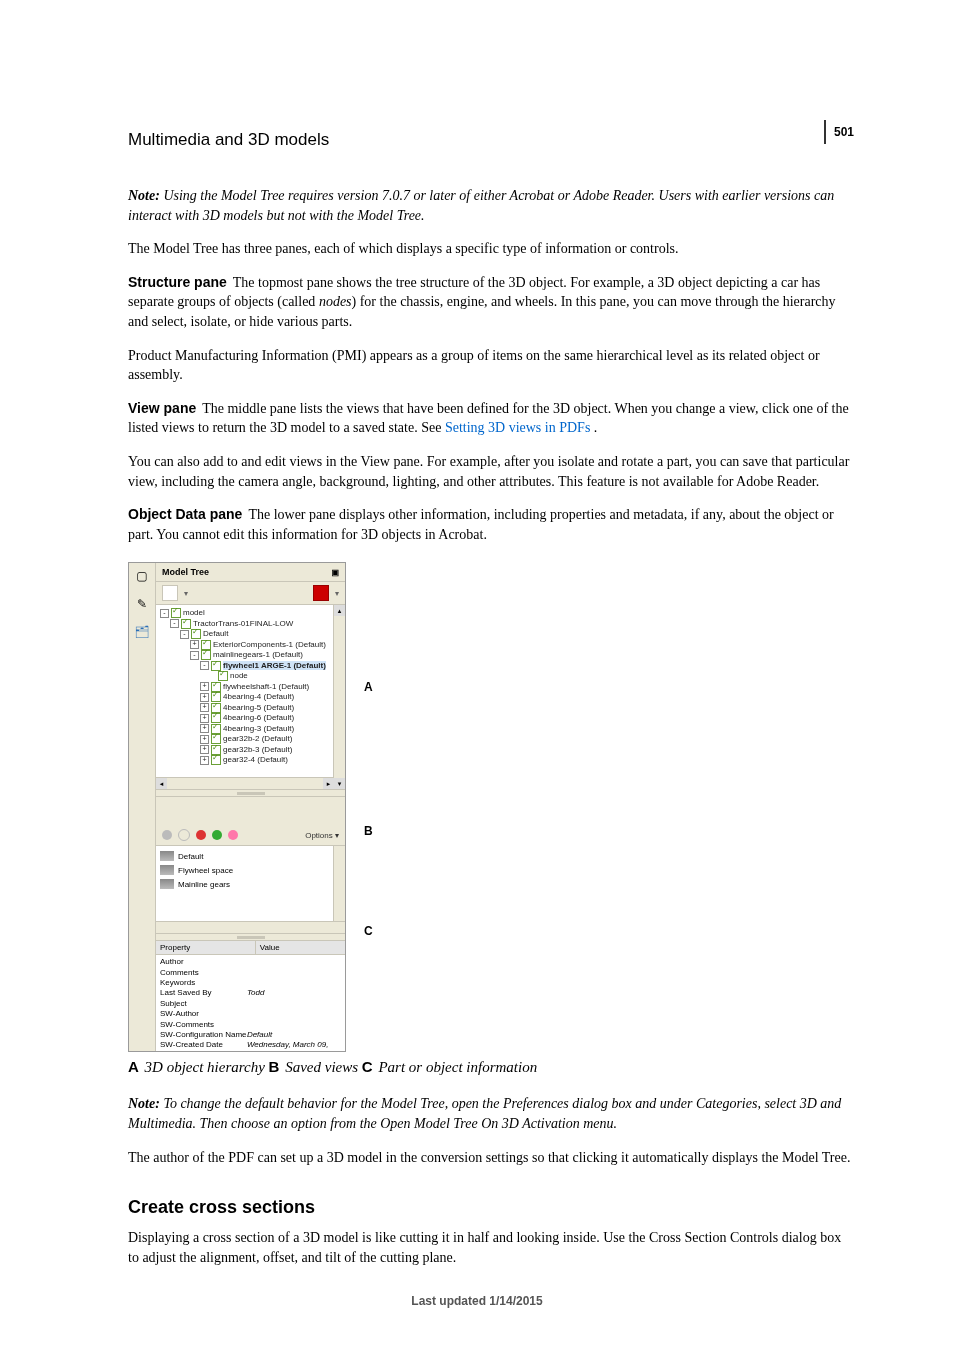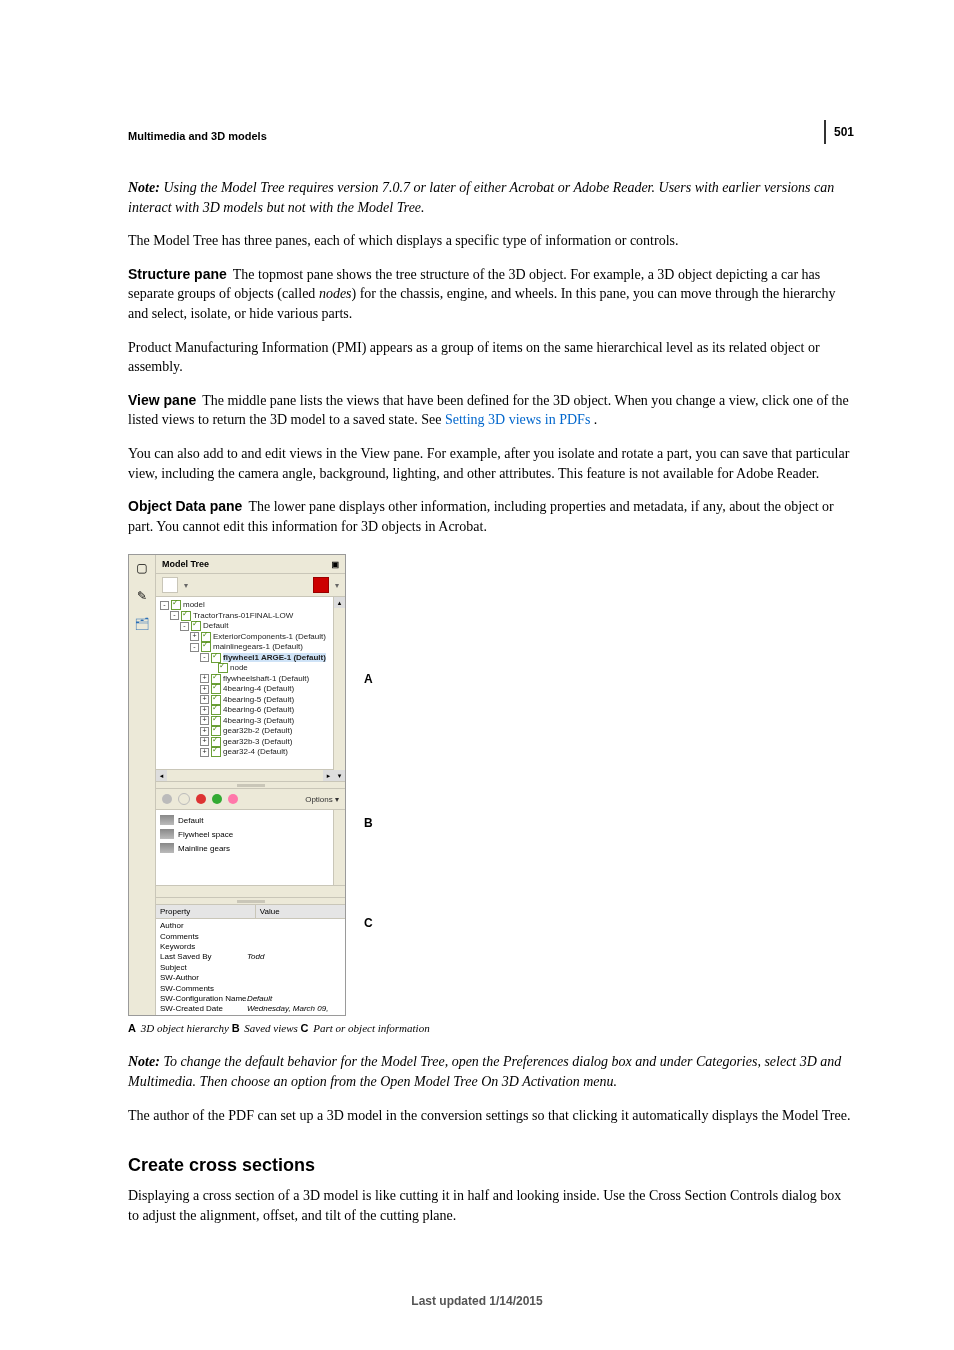--- a/index.html
+++ b/index.html
@@ -30,22 +30,22 @@
     margin-right: 8px;
     margin-left: 8px;
   }
   .pageno {
     font-family: "Myriad Pro", Arial, sans-serif;
     font-weight: 700;
     font-size: 12px;
   }
   .breadcrumb {
     font-family: "Myriad Pro", Arial, sans-serif;
-    font-weight: 700;
-    font-size: 11px;
+    font-weight: 400;
+    font-size: 17px;
     margin-bottom: 36px;
   }
   p {
     font-size: 14px;
     line-height: 1.4;
     margin: 0 0 14px 0;
   }
   .note-label {
     font-weight: 700;
     font-style: italic;
@@ -191,20 +191,21 @@
   }
   .grip span{width:28px;height:3px;background:#c9c6b8;}
   .views {
     background:#fff;
     position:relative;
   }
   .views-toolbar{
     display:flex; align-items:center; gap:6px;
     padding:4px 6px; background:#ece9d8;
     border-bottom:1px solid #c9c6b8;
+    margin-top:28px;
   }
   .vdot{ width:10px;height:10px;border-radius:50%; display:inline-block;}
   .views-toolbar .opt{
     margin-left:auto; font-size:8px; color:#333;
   }
   .view-list{
     background:#fff; padding:3px 4px 14px 4px; position:relative; height:70px;
   }
   .view-item{ font-size:8px; padding:2px 0; display:flex; align-items:center; gap:4px;}
   .view-item .thumb{width:14px;height:10px;background:linear-gradient(#888,#bbb);}
@@ -237,21 +238,21 @@
     position:relative;
     width:40px;
     font-family: "Myriad Pro", Arial, sans-serif;
     font-weight:700;
     font-size:12px;
   }
   .callouts div{ position:absolute; left:18px; }
   .caption{
     font-family: "Minion Pro", Georgia, serif;
     font-style: italic;
-    font-size: 11px;
+    font-size: 15px;
     margin-top:6px;
   }
   .caption .lbl{
     font-family: "Myriad Pro", Arial, sans-serif;
     font-weight:700;
     font-style:normal;
     margin-right:2px;
   }
   .footer{
     position:absolute;

